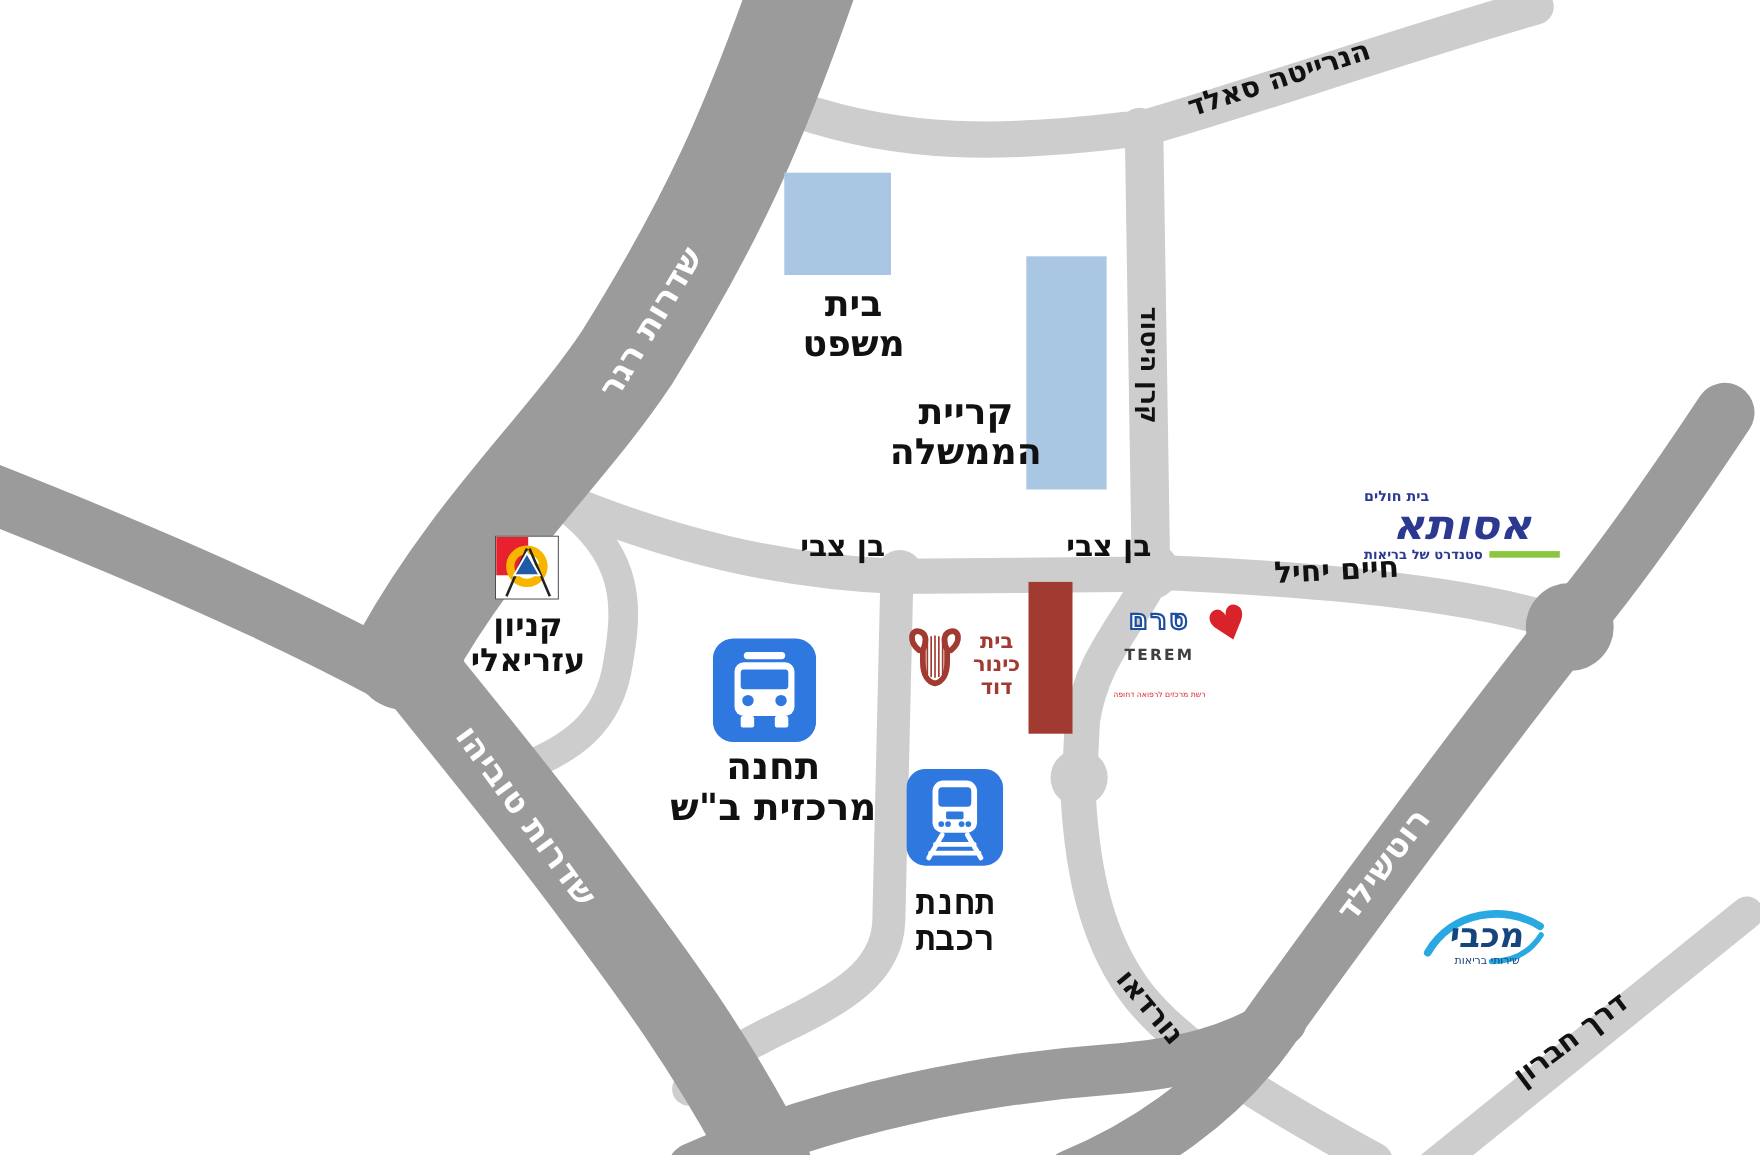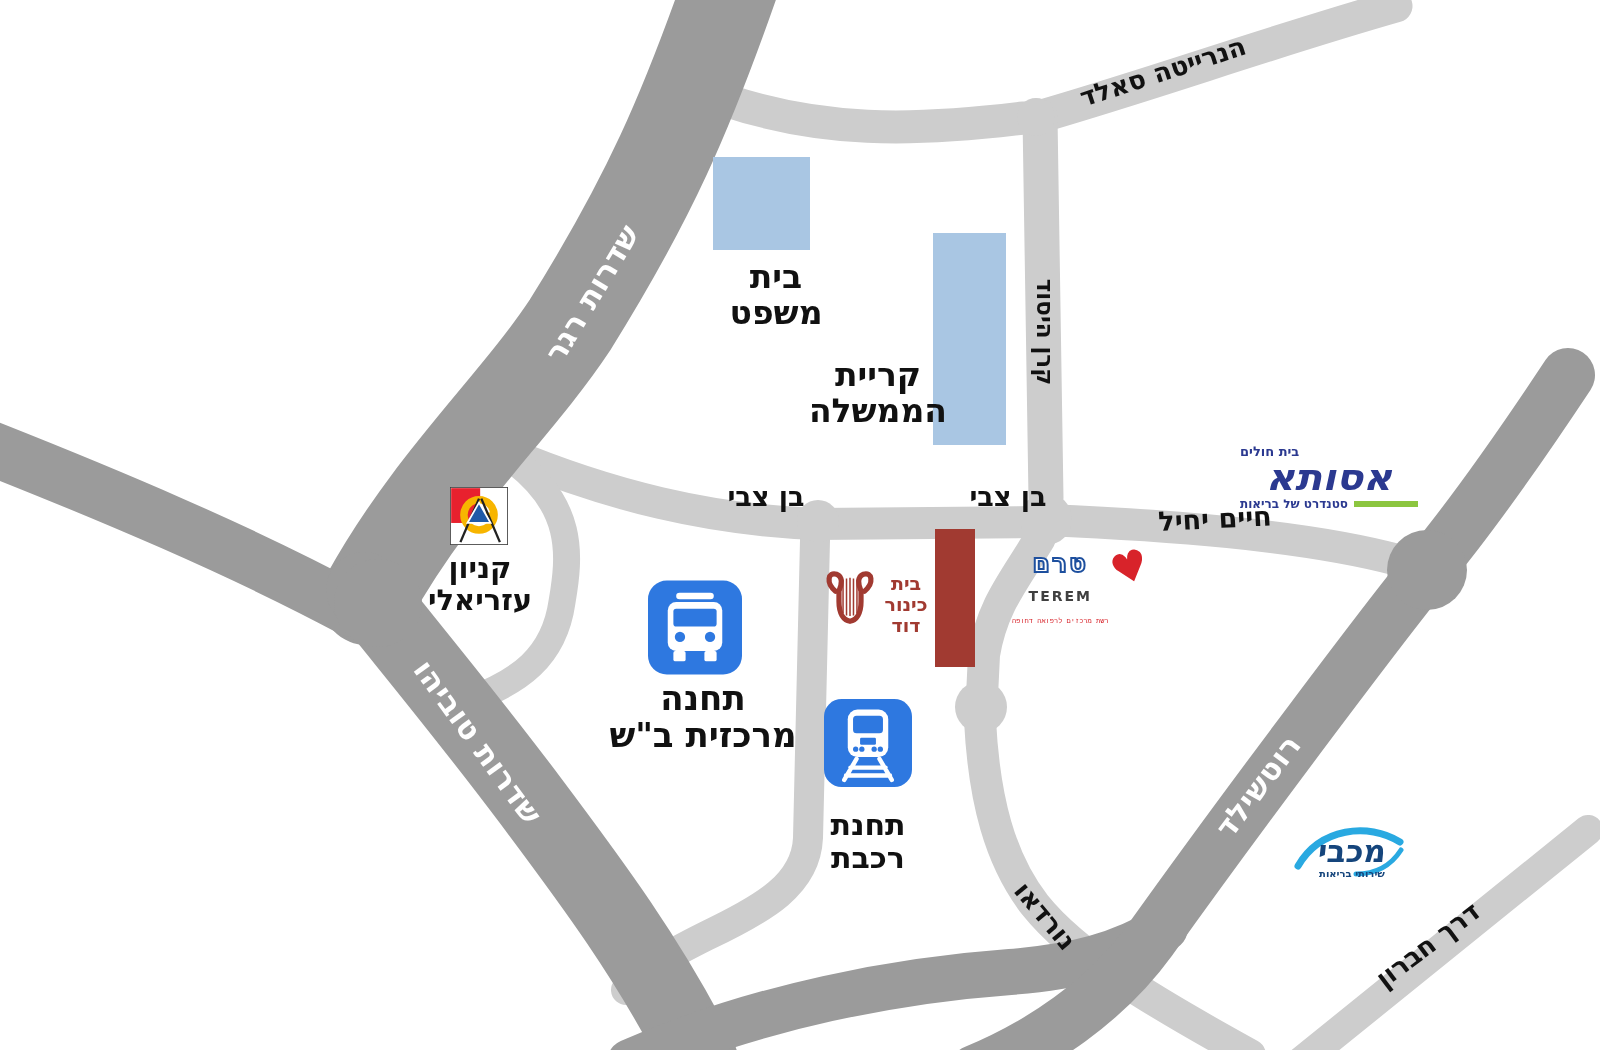--- a/index.html
+++ b/index.html
@@ -7,36 +7,36 @@
   .roadmap{position:absolute;left:0;top:0;}
   .lbl{position:absolute;direction:rtl;text-align:center;font-weight:bold;color:#111111;
        line-height:1.1;white-space:pre-line;user-select:none;}
   .lbl.white{color:#ffffff;letter-spacing:0.5px;}
   .icon{position:absolute;}
   
   .terem{position:absolute;display:flex;direction:ltr;align-items:flex-start;gap:2px;}
   .terem-col{display:flex;flex-direction:column;align-items:center;line-height:1;gap:12px;}
   .terem-he{font-weight:bold;font-size:25px;color:#ffffff;-webkit-text-stroke:2px #1d4f9e;letter-spacing:2px;}
   .terem-en{font-weight:bold;font-size:14px;color:#404040;letter-spacing:2px;margin-top:1px;}
-  .terem-tag{font-size:7px;color:#d8232a;margin-top:3px;direction:rtl;white-space:nowrap;font-family:Liberation Mono, monospace;}
+  .terem-tag{font-size:7px;color:#d8232a;margin-top:14px;direction:rtl;white-space:nowrap;}
   .terem-heart{font-size:42px;color:#d8232a;line-height:0.8;transform:rotate(-18deg);}
   
   .assuta{position:absolute;display:flex;flex-direction:column;direction:rtl;}
   .assuta-top{font-size:13px;color:#2b3990;font-weight:bold;text-align:left;direction:rtl;}
   .assuta-name{font-size:37px;font-weight:bold;font-style:italic;color:#2b3990;line-height:1;
                text-align:center;transform:scaleX(1.08);transform-origin:center;}
   .assuta-bottom{display:flex;direction:ltr;align-items:center;gap:6px;margin-top:1px;}
   .assuta-tag{font-size:12px;color:#2b3990;font-weight:bold;white-space:nowrap;}
   .assuta-bar{display:inline-block;height:6px;flex:1;background:#8cc63f;}
   
   .maccabi{position:absolute;width:116px;text-align:center;}
   .maccabi-swoosh{position:absolute;left:-4px;top:-16px;}
   .maccabi-name{position:relative;font-size:31px;font-weight:bold;color:#15457c;line-height:1;
                 transform:skewX(-6deg);}
-  .maccabi-tag{position:relative;font-size:10px;font-weight:bold;color:#15457c;margin-top:1px;}
+  .maccabi-tag{position:relative;font-size:10px;font-weight:normal;color:#15457c;margin-top:1px;}
 </style>
 </head>
 <body>
 
 <div class="map">
 
   <svg class="roadmap" width="1600" height="1050" viewBox="0 0 1600 1050">
 
     <g fill="none" stroke-linecap="round">
       <path d="M725,100 C820,132 910,132 1024,118" stroke-width="33" stroke="#cdcdcd"></path>
@@ -82,21 +82,21 @@
   <div class="lbl" style="left:1428px;top:945px;font-size:26px;transform:translate(-50%,-50%) rotate(-37deg);white-space:nowrap;">דרך חברון</div>
 
   <div class="lbl" style="left:776px;top:295px;font-size:33px;transform:translate(-50%,-50%);">בית
 משפט</div>
   <div class="lbl" style="left:878px;top:393px;font-size:33px;transform:translate(-50%,-50%);">קריית
 הממשלה</div>
   <div class="lbl" style="left:480px;top:585px;font-size:29px;transform:translate(-50%,-50%);">קניון
 עזריאלי</div>
   <div class="lbl" style="left:703px;top:717px;font-size:34px;transform:translate(-50%,-50%);">תחנה
 מרכזית ב"ש</div>
-  <div class="lbl" style="left:868px;top:841px;font-size:30px;transform:translate(-50%,-50%);">תחנת
+  <div class="lbl" style="left:868px;top:841px;font-size:30px;transform:translate(-50%,-50%);font-family:Liberation Mono, monospace;">תחנת
 רכבת</div>
   <div class="lbl" style="left:906px;top:604px;font-size:19px;color:#a13a31;transform:translate(-50%,-50%);">בית
 כינור
 דוד</div>
 
   <svg class="icon" style="left:450px;top:487px;" width="58" height="58" viewBox="0 0 100 100">
     <rect width="100" height="100" fill="#ffffff" stroke="#444444" stroke-width="3"></rect>
     <rect x="2" y="2" width="50" height="60" fill="#e8212e"></rect>
     <circle cx="50" cy="48" r="26" fill="none" stroke="#f7b500" stroke-width="13"></circle>
     <rect x="52" y="44" width="24" height="12" fill="#f7b500"></rect>

